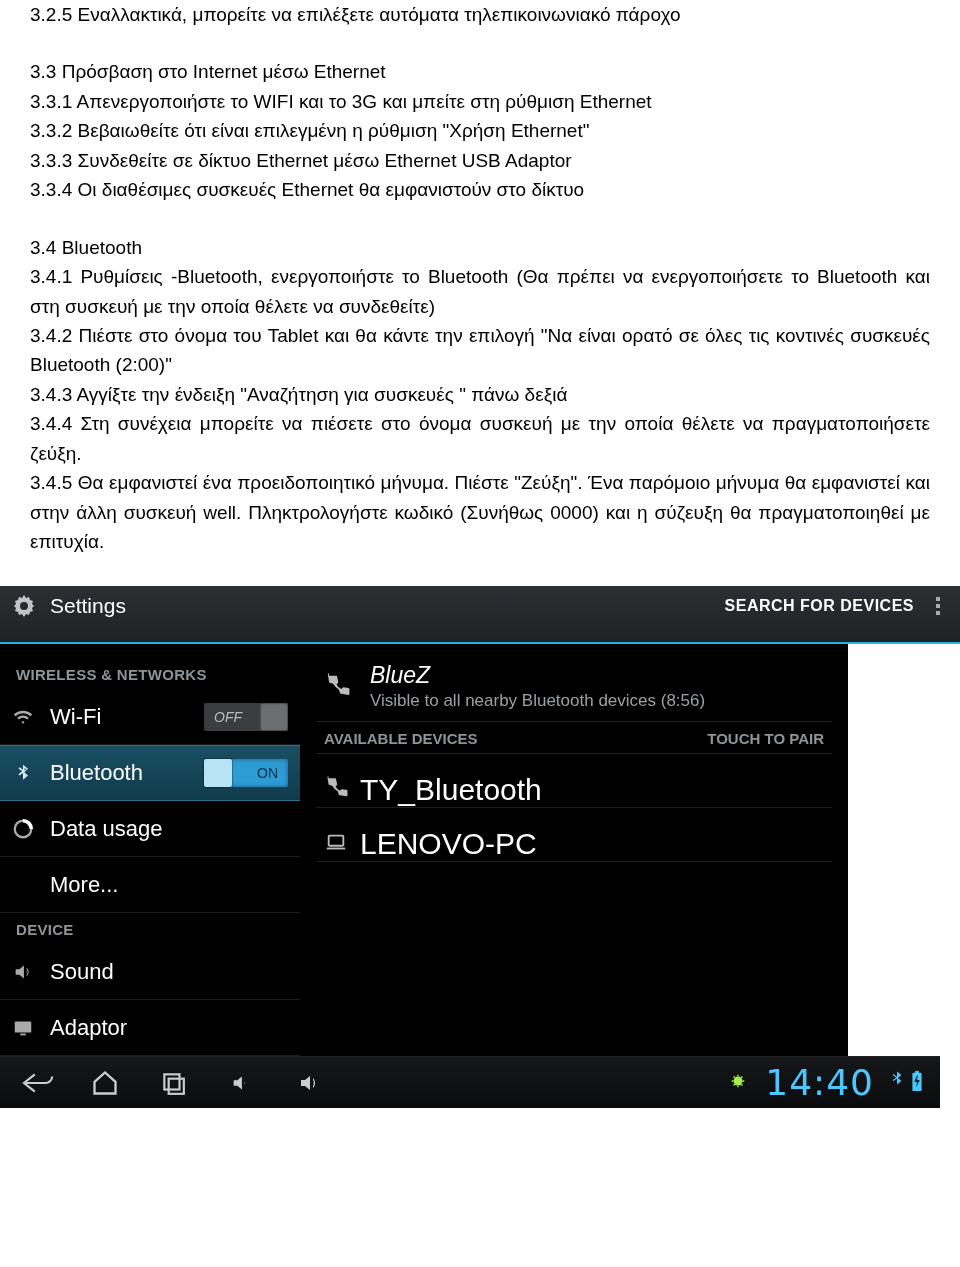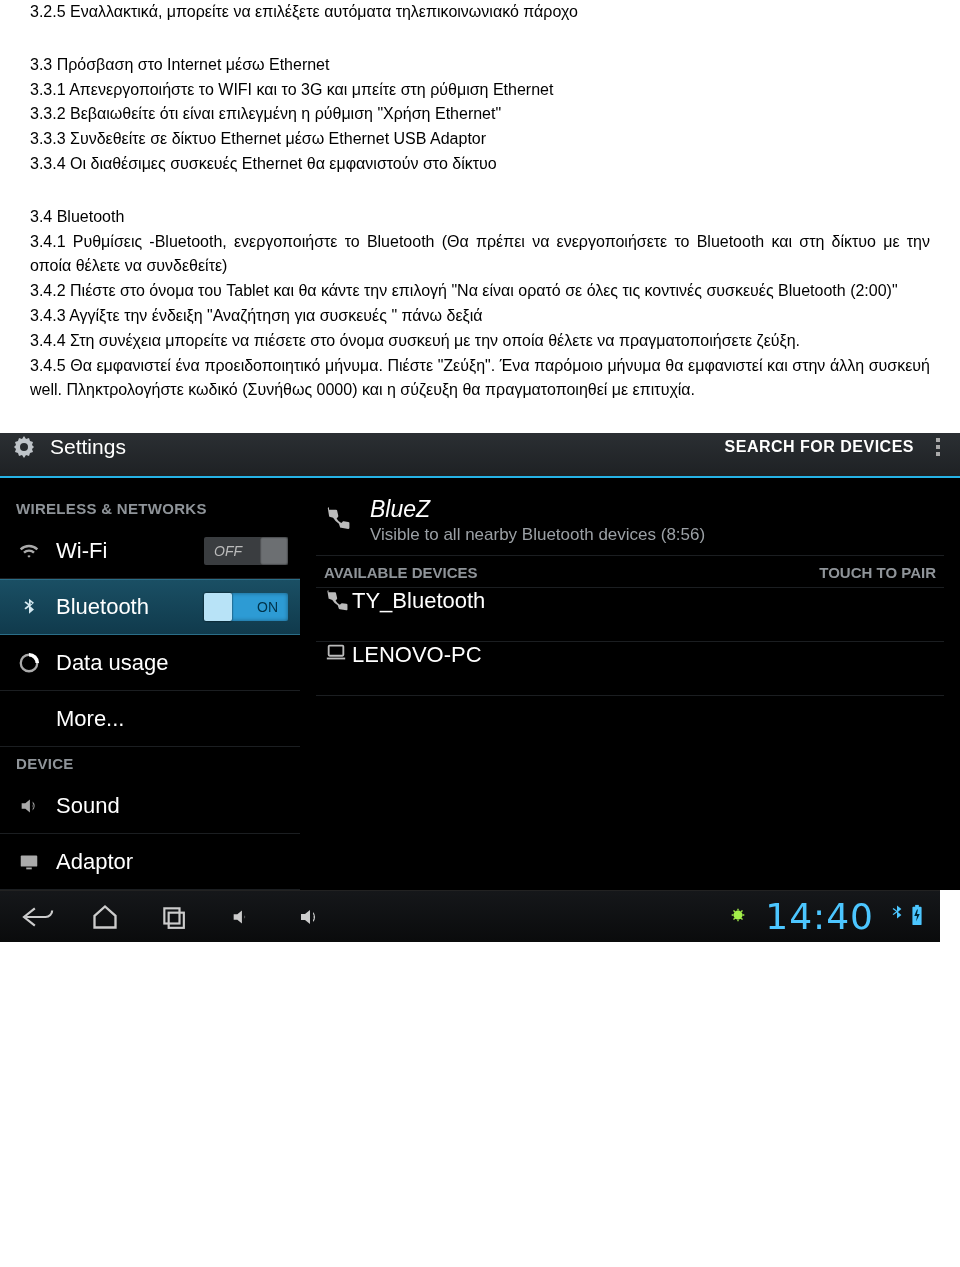--- a/index.html
+++ b/index.html
@@ -4,34 +4,34 @@
 <style>
   * { margin: 0; padding: 0; box-sizing: border-box; }
   body {
     width: 960px;
     font-family: Arial, Helvetica, sans-serif;
     background: #fff;
     color: #000;
   }
   .doc-text {
     padding: 0 30px 20px 30px;
-    font-size: 16px;
+    font-size: 19px;
     line-height: 1.55;
   }
   .doc-text p { margin: 0; }
   .doc-text .gap { margin-top: 28px; }
   .doc-text .just { text-align: justify; }
 
   
   .shot {
     margin-top: 10px;
     width: 960px;
   }
   .topbar {
-    height: 45px;
+    height: 58px;
     background: linear-gradient(to bottom, #2b2f33 0%, #1e2124 100%);
     border-bottom: 2px solid #26b3e6;
     display: flex;
     align-items: center;
     padding: 0 12px 16px 12px;
     color: #fff;
   }
   .settings-icon {
     width: 24px; height: 24px;
     margin-right: 14px;
@@ -41,38 +41,38 @@
   .topbar-spacer { flex: 1; }
   .topbar-action {
     font-size: 16px; font-weight: 700; letter-spacing: 0.5px;
     color: #fff; margin-right: 14px;
   }
   .overflow {
     width: 20px; display: flex; flex-direction: column; align-items: center; gap: 3px;
   }
   .overflow span { width: 4px; height: 4px; background: #aaa; }
 
-  .layout { display: flex; width: 960px; background: #701a75; }
+  .layout { display: flex; width: 848px; background: #701a75; }
   .sidebar {
     width: 300px;
     background: #000;
     padding-top: 14px;
   }
   .section-header {
     color: #8f9499;
     font-size: 15px;
     font-weight: 700;
     padding: 8px 16px 6px 16px;
     letter-spacing: 0.3px;
   }
   .side-item {
     display: flex;
     align-items: center;
     height: 56px;
-    padding: 0 12px 0 16px;
+    padding: 0 12px 0 10px;
     color: #fff;
     font-size: 22px;
     border-bottom: 1px solid #1b1e21;
   }
   .side-item.selected {
     background: linear-gradient(to bottom, #1a4f64 0%, #103a4c 100%);
     border-top: 1px solid #2a6e88;
     border-bottom: 1px solid #2a6e88;
   }
   .side-icon {
@@ -116,24 +116,24 @@
   .own-text .own-title { font-size: 23px; color: #fff; font-style: italic; }
   .own-text .own-sub { font-size: 17px; color: #9ba0a5; margin-top: 2px; }
   .row-headers {
     display: flex; justify-content: space-between; align-items: center;
     color: #8f9499; font-size: 15px; font-weight: 700;
     padding: 8px 8px 6px 8px;
     border-bottom: 1px solid #1b1e21;
     border-top: 1px solid #1b1e21;
   }
   .device-row {
-    display: flex; align-items: flex-start; gap: 0;
+    display: flex; align-items: flex-end; gap: 8px;
     height: 54px; padding: 0 6px;
     border-bottom: 1px solid #1b1e21;
-    font-size: 22px;
+    font-size: 30px;
   }
   .dev-icon { width: 30px; color: #bbb; }
 
   .navbar {
     width: 940px; height: 52px;
     background: linear-gradient(to bottom, #15171a 0%, #0a0b0c 100%);
     display: flex; align-items: center; justify-content: flex-start;
     border-top: 1px solid #222;
     padding: 0 8px;
   }
@@ -155,21 +155,21 @@
 <div class="doc-text">
   <p>3.2.5 Εναλλακτικά, μπορείτε να επιλέξετε αυτόματα τηλεπικοινωνιακό πάροχο</p>
 
   <p class="gap">3.3 Πρόσβαση στο Internet μέσω Ethernet</p>
   <p>3.3.1 Απενεργοποιήστε το WIFI και το 3G και μπείτε στη ρύθμιση Ethernet</p>
   <p>3.3.2 Βεβαιωθείτε ότι είναι επιλεγμένη η ρύθμιση "Χρήση Ethernet"</p>
   <p>3.3.3 Συνδεθείτε σε δίκτυο Ethernet μέσω Ethernet USB Adaptor</p>
   <p>3.3.4 Οι διαθέσιμες συσκευές Ethernet θα εμφανιστούν στο δίκτυο</p>
 
   <p class="gap">3.4 Bluetooth</p>
-  <p class="just">3.4.1 Ρυθμίσεις -Bluetooth, ενεργοποιήστε το Bluetooth (Θα πρέπει να ενεργοποιήσετε το Bluetooth και στη δίκτυο με την οποία θέλετε να συνδεθείτε)</p>
+  <p class="just">3.4.1 Ρυθμίσεις -Bluetooth, ενεργοποιήστε το Bluetooth (Θα πρέπει να ενεργοποιήσετε το Bluetooth και στη συσκευή με την οποία θέλετε να συνδεθείτε)</p>
   <p class="just">3.4.2 Πιέστε στο όνομα του Tablet και θα κάντε την επιλογή "Να είναι ορατό σε όλες τις κοντινές συσκευές Bluetooth (2:00)"</p>
   <p>3.4.3 Αγγίξτε την ένδειξη "Αναζήτηση για συσκευές " πάνω δεξιά</p>
   <p class="just">3.4.4 Στη συνέχεια μπορείτε να πιέσετε στο όνομα συσκευή με την οποία θέλετε να πραγματοποιήσετε ζεύξη.</p>
   <p class="just">3.4.5 Θα εμφανιστεί ένα προειδοποιητικό μήνυμα. Πιέστε "Ζεύξη". Ένα παρόμοιο μήνυμα θα εμφανιστεί και στην άλλη συσκευή well. Πληκτρολογήστε κωδικό (Συνήθως 0000) και η σύζευξη θα πραγματοποιηθεί με επιτυχία.</p>
 </div>
 
 <div class="shot">
 
   <div class="topbar">
     <span class="settings-icon">

